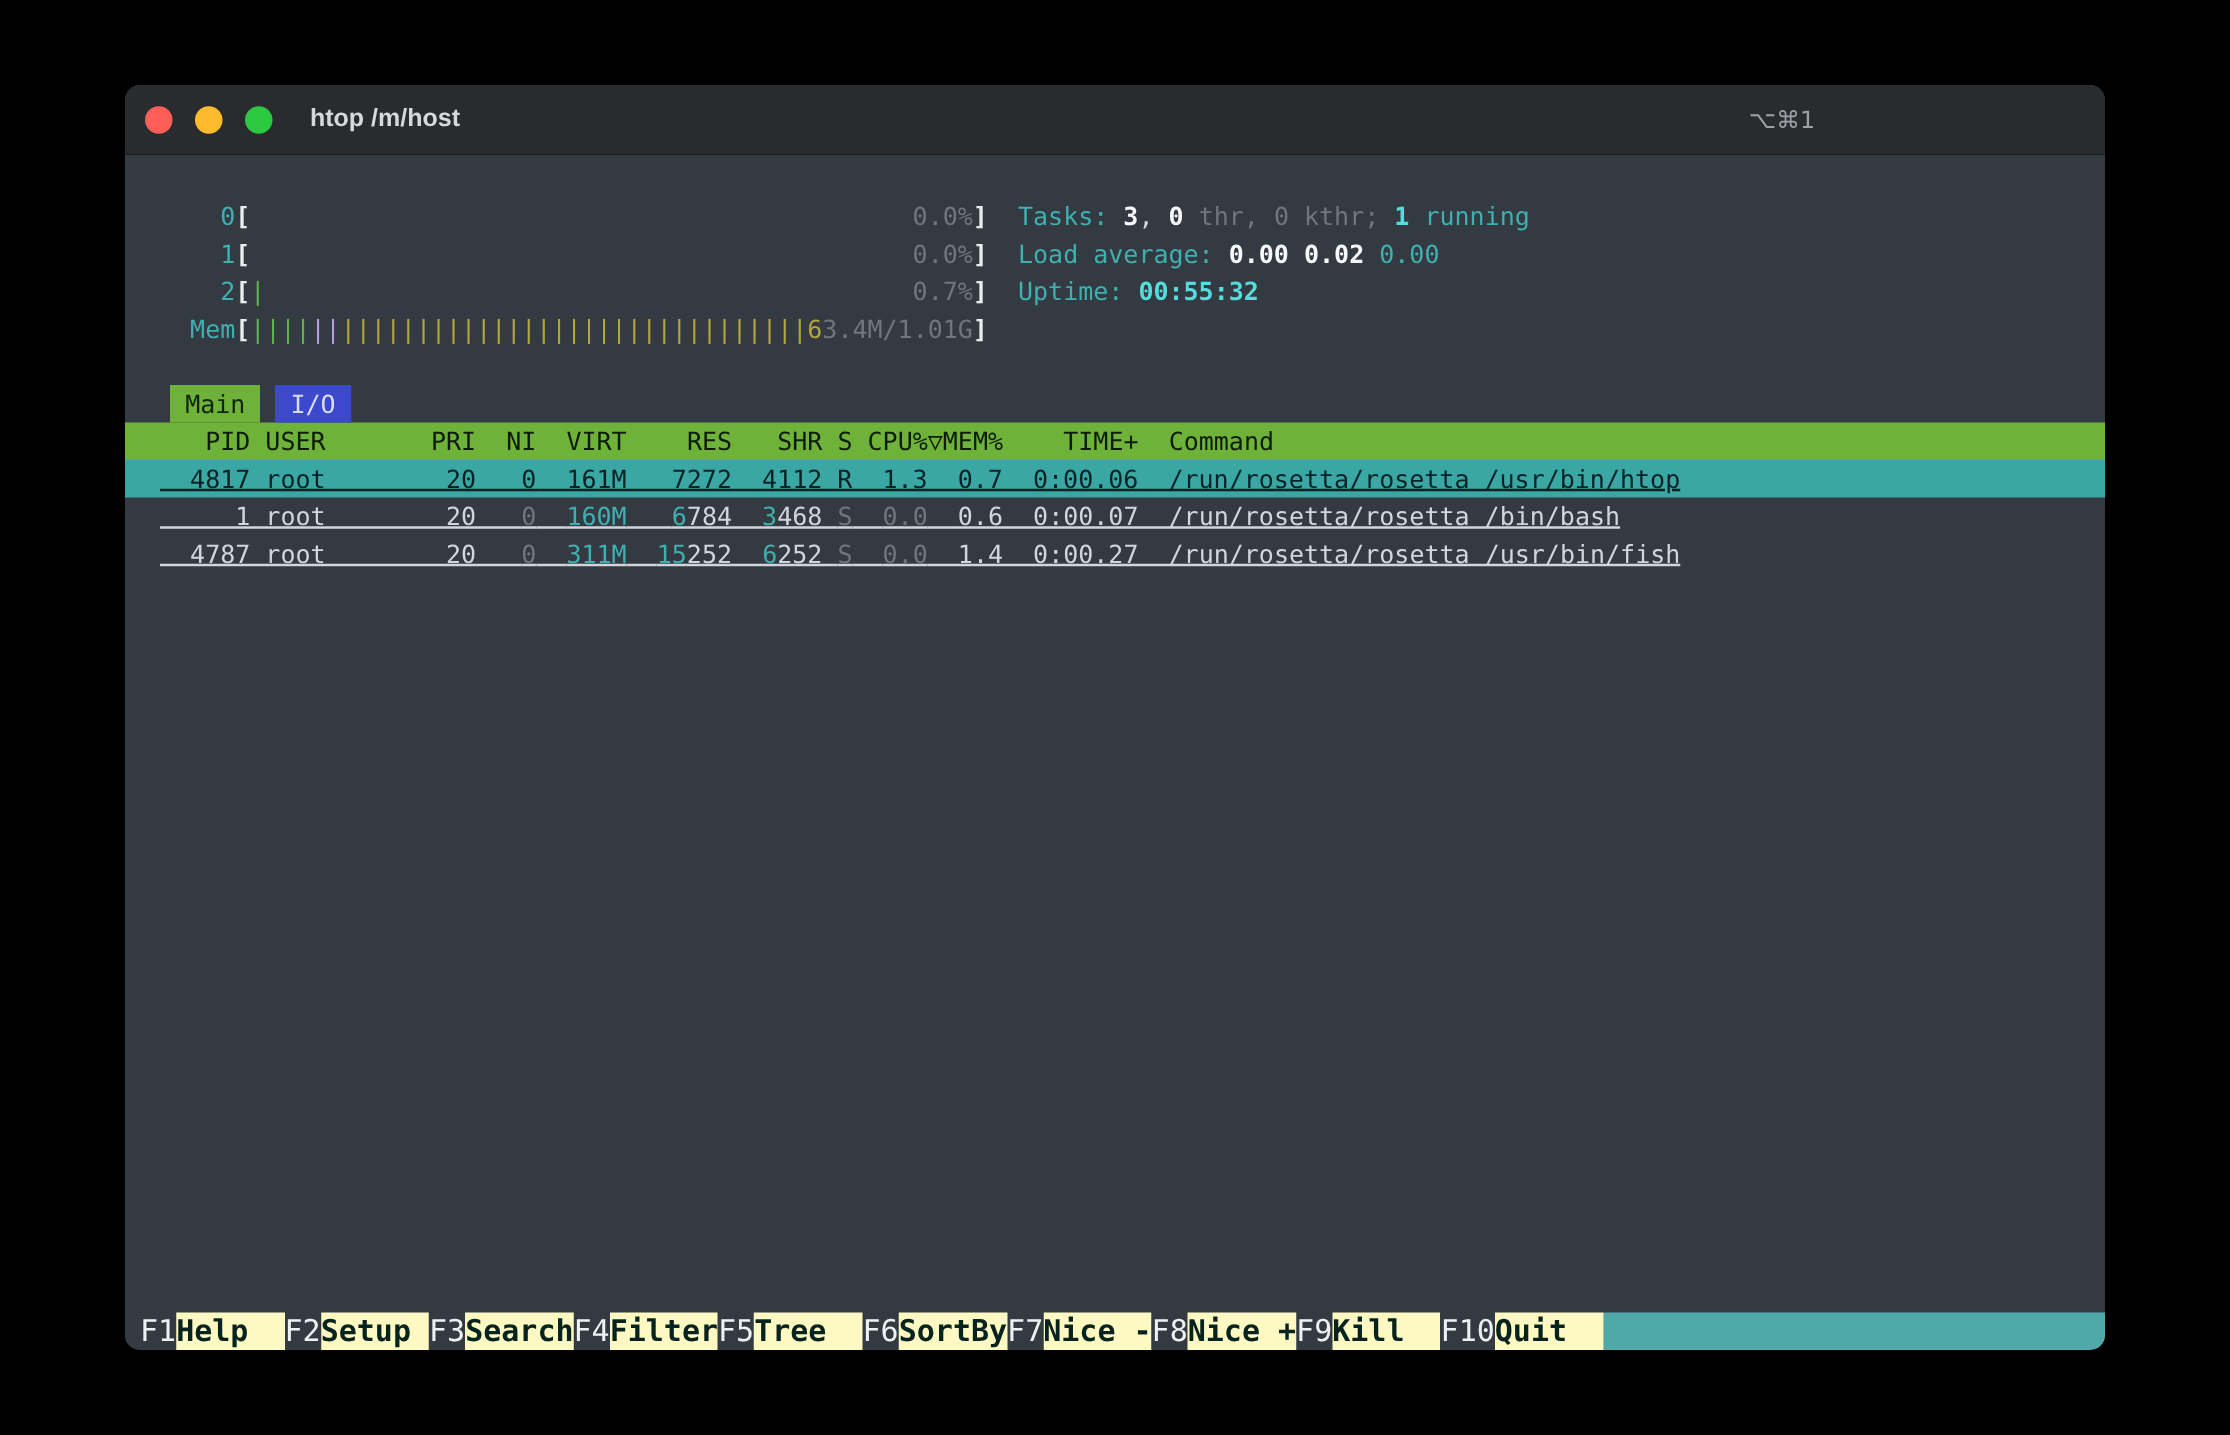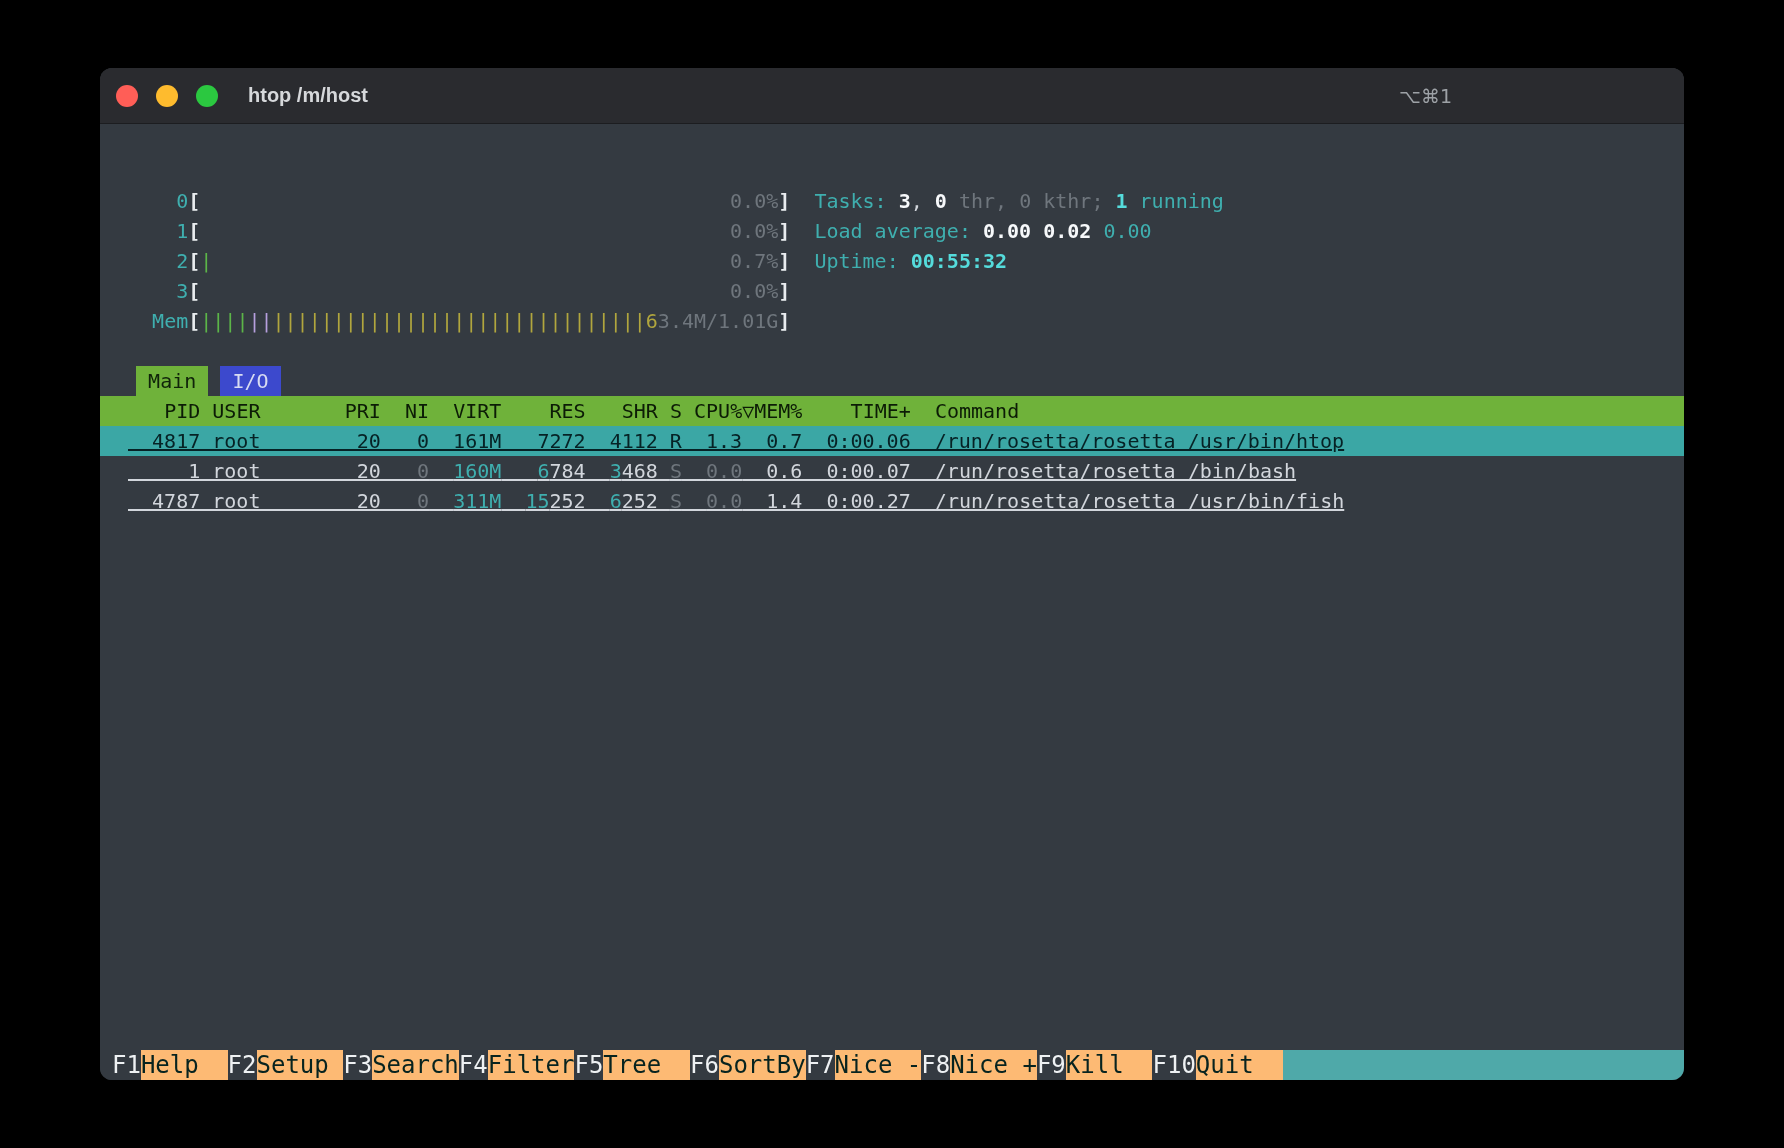--- a/index.html
+++ b/index.html
@@ -5,21 +5,20 @@
   * { box-sizing: border-box; }
   html,body { margin:0; padding:0; background:#000; }
   body { width:1784px; height:1148px; position:relative; overflow:hidden; }
 
   .window {
     position:absolute; left:100px; top:68px; width:1584px; height:1012px;
     background:#343a41; border-radius:12px; overflow:hidden;
     box-shadow:0 24px 70px rgba(0,0,0,.6);
     display:flex; flex-direction:column;
     font-family:"DejaVu Sans Mono", monospace;
-    gap:28px;
   }
 
   .titlebar {
     flex:0 0 56px; height:56px; background:#2a2b2f;
     border-bottom:1px solid #1c1d20;
     display:flex; align-items:center; position:relative;
   }
   .lights { display:flex; gap:18px; margin-left:16px; }
   .light { width:22px; height:22px; border-radius:50%; display:inline-block; }
   .light.red    { background:#ff5e57; }
@@ -66,21 +65,21 @@
   .row-sel .seg { color:inherit; }
 
   
   .fkeys {
     flex:0 0 30px; display:flex; align-items:stretch;
     font-size:24px; line-height:30px; white-space:pre;
     padding-left:12px; background:#343a41;
   }
   .fkey-item { display:flex; }
   .fkey-key   { color:#eef1f3; }
-  .fkey-label { background:#fdba74; color:#07231f; }
+  .fkey-label { background:#fef9c3; color:#07231f;font-weight:bold; }
   .fkey-fill  { flex:1 1 auto; background:#4fa9a9; }
 </style>
 </head>
 <body>
 
 <div class="window">
   <div class="titlebar">
     <div class="lights">
       <span class="light red"></span>
       <span class="light yellow"></span>
@@ -88,21 +87,20 @@
     </div>
     <div class="title">htop /m/host</div>
     <div class="shortcut">⌥⌘1</div>
   </div>
 
   <div class="term">
     <div id="meters">
         <div class="line"><span class="seg c-def">    </span><span class="seg c-cyan">0</span><span class="seg c-bold">[</span><span class="seg c-def">                                            </span><span class="seg c-gray">0.0%</span><span class="seg c-bold">]</span><span class="seg c-def">  </span><span class="seg c-cyan">Tasks: </span><span class="seg c-boldw">3</span><span class="seg c-def">, </span><span class="seg c-boldw">0</span><span class="seg c-gray"> thr</span><span class="seg c-gray">, 0 kthr; </span><span class="seg c-cyanb">1</span><span class="seg c-cyan"> running</span></div>
         <div class="line"><span class="seg c-def">    </span><span class="seg c-cyan">1</span><span class="seg c-bold">[</span><span class="seg c-def">                                            </span><span class="seg c-gray">0.0%</span><span class="seg c-bold">]</span><span class="seg c-def">  </span><span class="seg c-cyan">Load average: </span><span class="seg c-boldw">0.00</span><span class="seg c-def"> </span><span class="seg c-boldw">0.02</span><span class="seg c-def"> </span><span class="seg c-cyan">0.00</span></div>
         <div class="line"><span class="seg c-def">    </span><span class="seg c-cyan">2</span><span class="seg c-bold">[</span><span class="seg c-bgreen">|</span><span class="seg c-def">                                           </span><span class="seg c-gray">0.7%</span><span class="seg c-bold">]</span><span class="seg c-def">  </span><span class="seg c-cyan">Uptime: </span><span class="seg c-cyanb">00:55:32</span></div>
-        <div class="line"><span class="seg c-def">    </span><span class="seg c-cyan">3</span><span class="seg c-bold">[</span><span class="seg c-def">                                            </span><span class="seg c-gray">0.0%</span><span class="seg c-bold">]</span></div>
         <div class="line"><span class="seg c-def">  </span><span class="seg c-cyan">Mem</span><span class="seg c-bold">[</span><span class="seg c-bgreen">||||</span><span class="seg c-bviolet">||</span><span class="seg c-byellow">|||||||||||||||||||||||||||||||</span><span class="seg c-yellow">6</span><span class="seg c-gray">3.4M/1.01G</span><span class="seg c-bold">]</span></div>
         <div class="line"></div>
       </div>
     <div class="line tabs-line" id="tabs"><span class="tab active">Main</span><span class="tab">I/O</span></div>
     <div id="table">
         <div class="line hdr-row"><span class="seg c-inh">   </span><span class="seg c-inh">PID</span><span class="seg c-inh"> </span><span class="seg c-inh">USER</span><span class="seg c-inh">       </span><span class="seg c-inh">PRI</span><span class="seg c-inh">  </span><span class="seg c-inh">NI</span><span class="seg c-inh">  </span><span class="seg c-inh">VIRT</span><span class="seg c-inh">    </span><span class="seg c-inh">RES</span><span class="seg c-inh">   </span><span class="seg c-inh">SHR</span><span class="seg c-inh"> </span><span class="seg c-inh">S</span><span class="seg c-inh"> </span><span class="seg c-inh">CPU%</span><span class="seg c-inh">▽</span><span class="seg c-inh">MEM%</span><span class="seg c-inh">    </span><span class="seg c-inh">TIME+</span><span class="seg c-inh">  </span><span class="seg c-inh">Command</span></div>
         <div class="line proc-row row-sel"><span class="seg c-inh">  4817 root        20   0  161M   7272  4112 R  1.3  0.7  0:00.06  /run/rosetta/rosetta /usr/bin/htop</span></div>
         <div class="line proc-row"><span class="seg c-def">     1 root        20   </span><span class="seg c-gray">0</span><span class="seg c-def">  </span><span class="seg c-cyan">160M</span><span class="seg c-def">   </span><span class="seg c-cyan">6</span><span class="seg c-def">784  </span><span class="seg c-cyan">3</span><span class="seg c-def">468 </span><span class="seg c-gray">S</span><span class="seg c-def">  </span><span class="seg c-gray">0.0</span><span class="seg c-def">  0.6  0:00.07  /run/rosetta/rosetta /bin/bash</span></div>
         <div class="line proc-row"><span class="seg c-def">  4787 root        20   </span><span class="seg c-gray">0</span><span class="seg c-def">  </span><span class="seg c-cyan">311M</span><span class="seg c-def">  </span><span class="seg c-cyan">15</span><span class="seg c-def">252  </span><span class="seg c-cyan">6</span><span class="seg c-def">252 </span><span class="seg c-gray">S</span><span class="seg c-def">  </span><span class="seg c-gray">0.0</span><span class="seg c-def">  1.4  0:00.27  /run/rosetta/rosetta /usr/bin/fish</span></div>
       </div>

